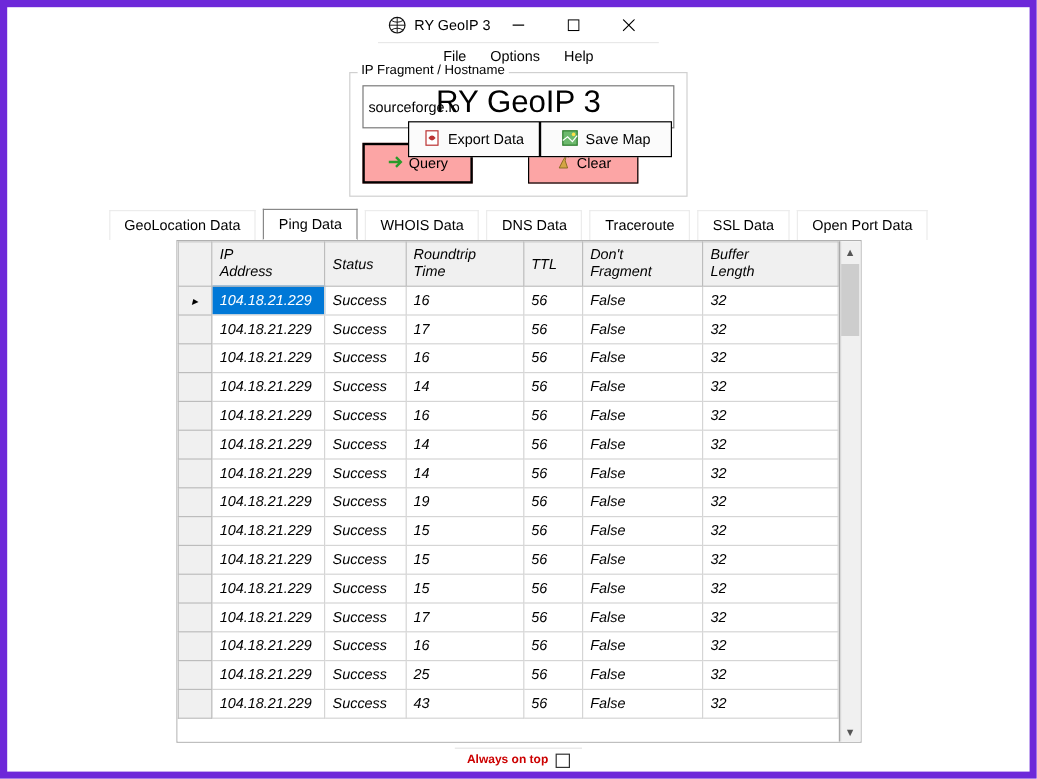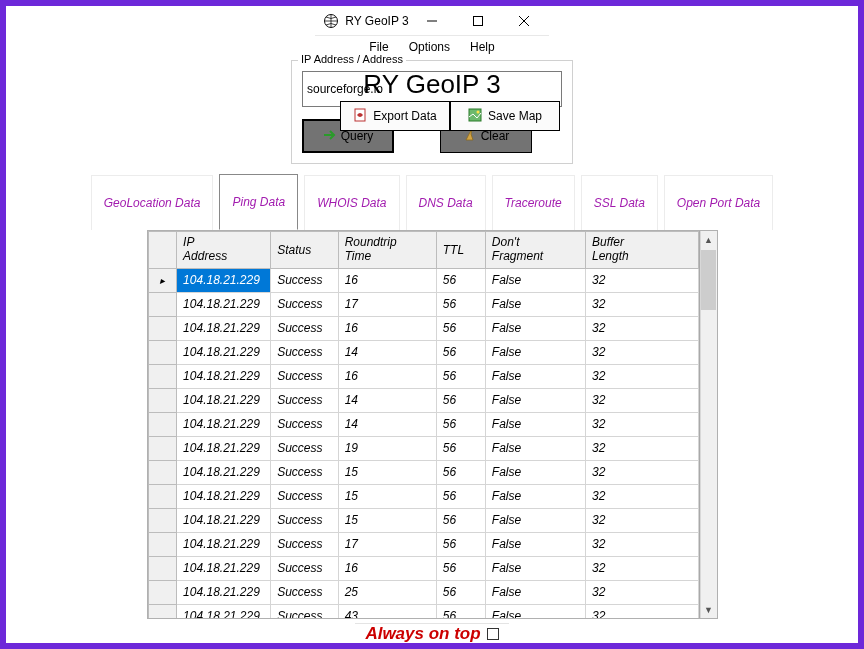--- a/index.html
+++ b/index.html
@@ -16,28 +16,28 @@
 
 
 .menubar { height: 22px; display: flex; align-items: center; padding: 0 6px; font-size: 12px; gap: 0; }
 .menubar span { padding: 2px 10px; }
 
 
 .fieldwrap { margin: 2px 8px 4px 8px; border: 1px solid #d0d0d0; padding: 10px 10px 10px 10px; position: relative; }
 .fieldwrap .legend { position: absolute; top: -8px; left: 6px; font-size: 11px; background: #fff; padding: 0 3px; }
 .hostinput { width: 260px; height: 36px; font-size: 12px; padding: 0 4px; border: 1px solid #7a7a7a; }
 .btnrow { display: flex; gap: 46px; margin-top: 12px; }
-.wbtn { border: 2px solid #000; background: #737373; height: 34px; display: flex; align-items: center; justify-content: center; gap: 4px; font-size: 12px; padding: 0 14px; min-width: 92px; }
+.wbtn { border: 2px solid #000; background: #fca5a5; height: 34px; display: flex; align-items: center; justify-content: center; gap: 4px; font-size: 12px; padding: 0 14px; min-width: 92px; }
 .wbtn2 { border: 1px solid #000; background: #fbfbfb; height: 30px; display: flex; align-items: center; justify-content: center; gap: 6px; font-size: 12px; padding: 0 10px; min-width: 110px; }
 .apptitle { font-size: 26px; text-align: center; position: absolute; left: 0; right: 0; top: 8px; pointer-events: none; }
 .rightbtns { position: absolute; right: 12px; top: 40px; display: flex; }
 
 
 .tabsbar { display: flex; gap: 6px; margin: 6px 10px 0 10px; font-size: 12px; align-items: flex-end; }
-.tab { border: 1px solid #ececec; border-bottom: none; padding: 20px 12px; background: #fff; color: #a21caf; font-style: italic; }
+.tab { border: 1px solid #ececec; border-bottom: none; padding: 5px 12px; background: #fff; color: #000000; }
 .tab.active { border: 1px solid #888; border-bottom: 1px solid #fff; position: relative; z-index: 2; }
 
 
 .gridarea { margin: 0 10px 4px 10px; border: 1px solid #b0b0b0; flex: 1; display: flex; flex-direction: column; background: #a9a9a9; min-height: 0; }
 .grid-inner { background: #fff; display: flex; flex: 1; min-height: 0; }
 .grid-main { flex: 0 0 552px; display: flex; flex-direction: column; border-right: 1px solid #a9a9a9; min-height: 0; overflow: hidden; }
 .grid-right-gray { flex: 1; background: #a9a9a9; }
 .scrollcol { width: 17px; background: #f0f0f0; border-left: 1px solid #d8d8d8; display: flex; flex-direction: column; justify-content: space-between; align-items: center; }
 .scrollcol .arrow { width: 15px; height: 17px; display: flex; align-items: center; justify-content: center; font-size: 9px; color: #555; }
 .scrollcol .thumb { width: 15px; height: 60px; background: #cdcdcd; margin-top: 2px; }
@@ -51,21 +51,21 @@
 .c-st { width: 66px; }
 .c-rt { width: 96px; }
 .br-fixed { line-height: 1.15; }
 .c-ttl { width: 48px; }
 .c-df { width: 98px; }
 .c-bl { width: 110px; }
 .sel-cell { background: #0078d7; color: #fff; }
 .rowcaret { color: #000; font-size: 10px; }
 
 
-.footer { height: 20px; border-top: 1px solid #e4e4e4; display: flex; justify-content: flex-end; align-items: center; padding: 0 10px; font-size: 17px; font-style: italic; }
+.footer { height: 20px; border-top: 1px solid #e4e4e4; display: flex; justify-content: flex-end; align-items: center; padding: 0 10px; font-size: 10px; }
 .footer .lbl { color: #c00; font-weight: bold; margin-right: 6px; }
 .footer .chk { width: 12px; height: 12px; border: 1px solid #333; }
 
 .ico { display: inline-block; }
 </style>
 </head>
 <body>
 
 <div class="window">
 
@@ -96,21 +96,21 @@
     </div>
   </div>
 
   <div class="menubar">
     <span>File</span>
     <span>Options</span>
     <span>Help</span>
   </div>
 
   <div class="fieldwrap">
-    <div class="legend">IP Address / Address</div>
+    <div class="legend">IP Fragment / Hostname</div>
     <div class="apptitle">RY GeoIP 3</div>
     <input class="hostinput" value="sourceforge.io" style="">
     <div class="btnrow">
       <div class="wbtn">
         <span class="ico"><svg width="14" height="10" viewBox="0 0 14 10">
               <path d="M1 5 H10 M7 1 L11 5 L7 9" stroke="#2a9b2a" stroke-width="2" fill="none"></path>
             </svg></span>
         <span>Query</span>
       </div>
       <div class="wbtn" style="border-width:1px">

